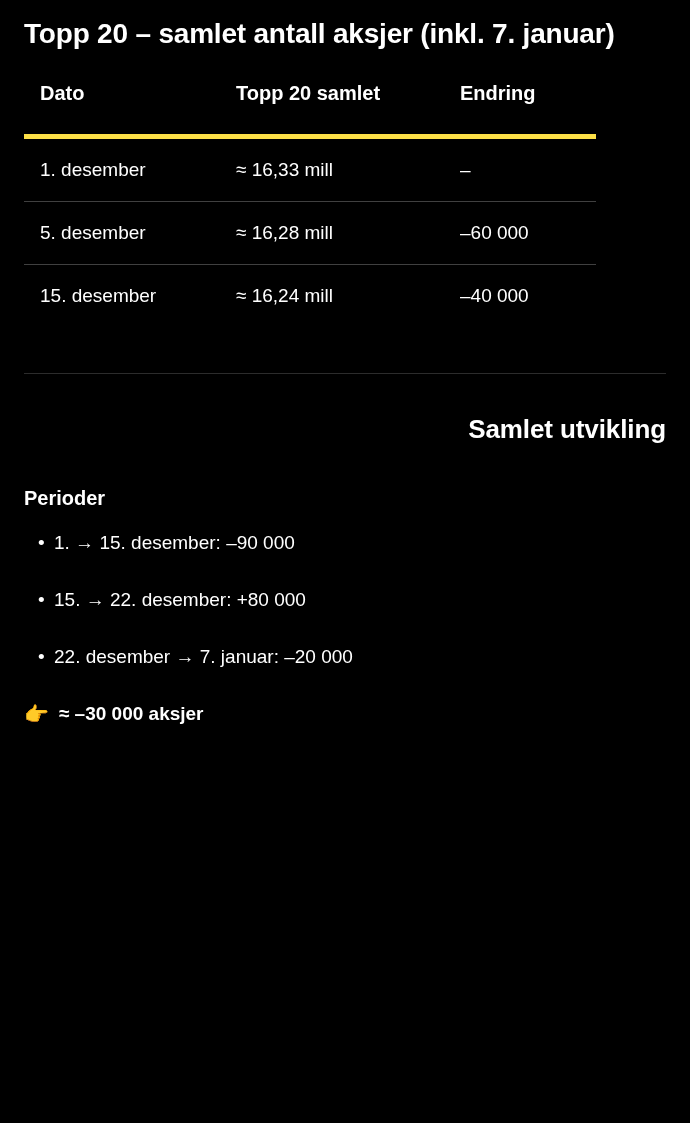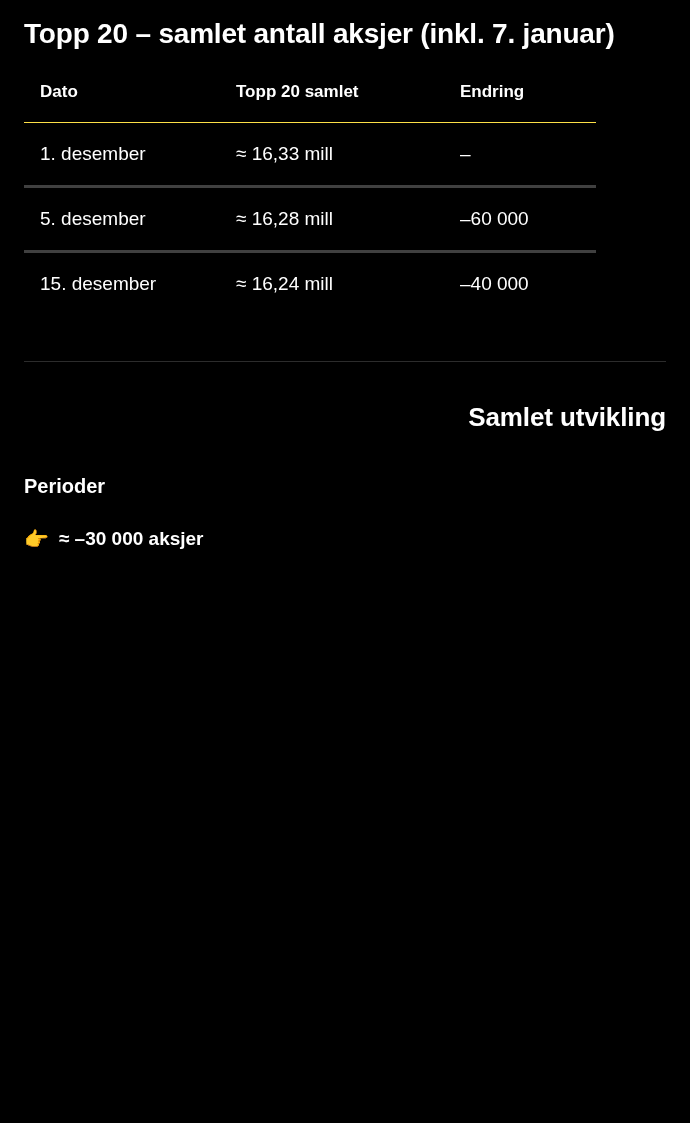--- a/index.html
+++ b/index.html
@@ -31,33 +31,33 @@
     color: #ffffff;
   }
   table.data-table {
     border-collapse: collapse;
     width: 556px;
     margin: 0 0 0 0;
     table-layout: fixed;
   }
   table.data-table th {
     text-align: left;
-    font-size: 17px;
+    font-size: 20px;
     font-weight: 700;
     color: #ffffff;
-    padding: 0 0 20px 0;
-    border-bottom: 1px solid #fde047;
+    padding: 0 0 29px 0;
+    border-bottom: 5px solid #fde047;
   }
   table.data-table td {
     text-align: left;
     font-size: 19px;
     font-weight: 400;
     color: #ffffff;
     padding: 20px 0 20px 0;
-    border-bottom: 3px solid #404040;
+    border-bottom: 1px solid #404040;
   }
   table.data-table tr:last-child td {
     border-bottom: none;
   }
   .col-0 { width: 196px; padding-left: 16px !important; }
   .col-1 { width: 224px; }
   .col-2 { width: 136px; margin-top: 44px; }
   .divider {
     border: 0;
     border-top: 1px solid #2c2c2c;
@@ -142,20 +142,25 @@
       </tr>
     </tbody>
   </table>
 
   <hr class="divider">
 
   <h2 class="section-title">Samlet utvikling</h2>
 
   <h3 class="sub-title">Perioder</h3>
 
+  <ul class="period-list">
+    <li>1. → 15. desember: –90 000</li>
+    <li>15. → 22. desember: +80 000</li>
+    <li>22. desember → 7. januar: –20 000</li>
+  </ul>
 
 
   <div class="total-line">
     <span class="point-icon">👉</span>
     <span>≈ –30 000 aksjer</span>
   </div>
 
 </div>
 
 </body></html>

